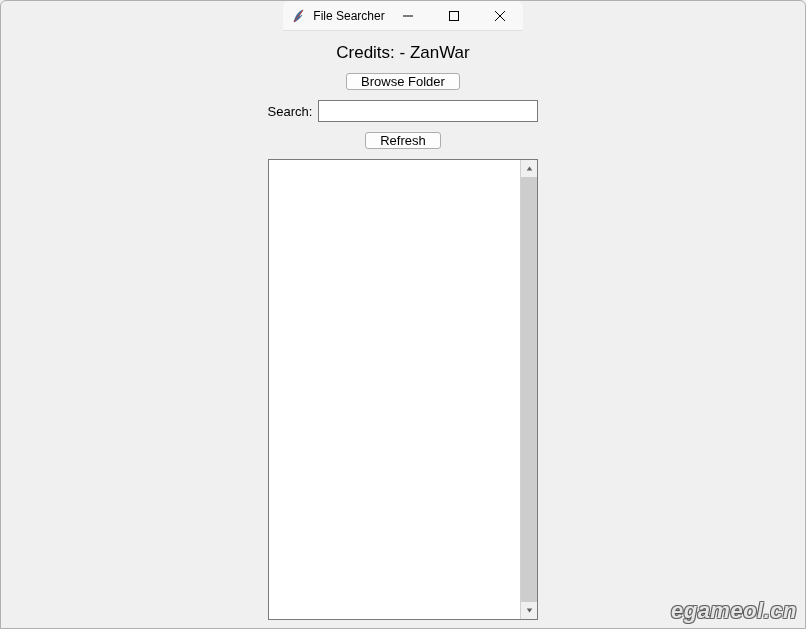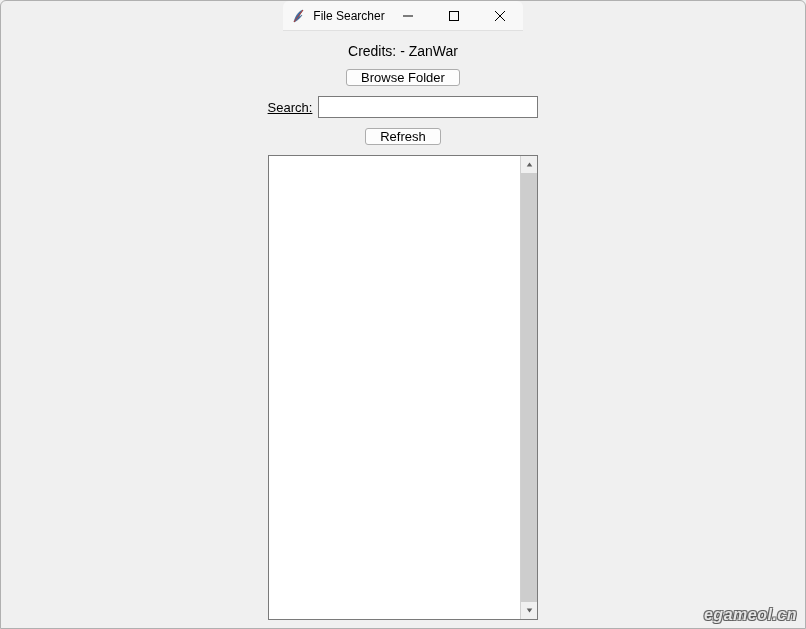--- a/index.html
+++ b/index.html
@@ -63,40 +63,39 @@
     padding: 6px 6px 8px 6px;
   }
   .controls-area {
     display: flex;
     flex-direction: column;
     align-items: center;
     gap: 10px;
     padding: 6px 0 10px 0;
   }
   .credits {
-    font-size: 14px;
+    font-size: 17px;
     color: #000;
   }
   .tk-button {
     background: #fdfdfd;
     border: 1px solid #adadad;
     border-radius: 3px;
     padding: 0 14px;
     font-size: 13px;
     font-family: inherit;
     cursor: pointer;
   }
   .search-row {
     display: flex;
     align-items: center;
     gap: 6px;
   }
   .search-label {
     font-size: 13px;
-    text-decoration: underline;
   }
   .search-input {
     width: 220px;
     height: 22px;
     border: 1px solid #7a7a7a;
     background: #fff;
     font-family: inherit;
     font-size: 13px;
     padding: 1px 4px;
   }
@@ -132,21 +131,21 @@
   .sb-btn svg { width: 7px; height: 7px; fill: #606060; }
   .sb-thumb {
     flex: 1;
     background: #cdcdcd;
     margin: 0;
   }
   .watermark {
     position: absolute;
     right: 8px;
     bottom: 4px;
-    font-size: 16px;
+    font-size: 22px;
     font-weight: 700;
     font-style: italic;
     color: rgba(255,255,255,0.85);
     text-shadow:
       -1px -1px 0 rgba(80,80,80,0.8),
        1px -1px 0 rgba(80,80,80,0.8),
       -1px  1px 0 rgba(80,80,80,0.8),
        1px  1px 0 rgba(80,80,80,0.8);
     pointer-events: none;
     letter-spacing: 0.5px;

